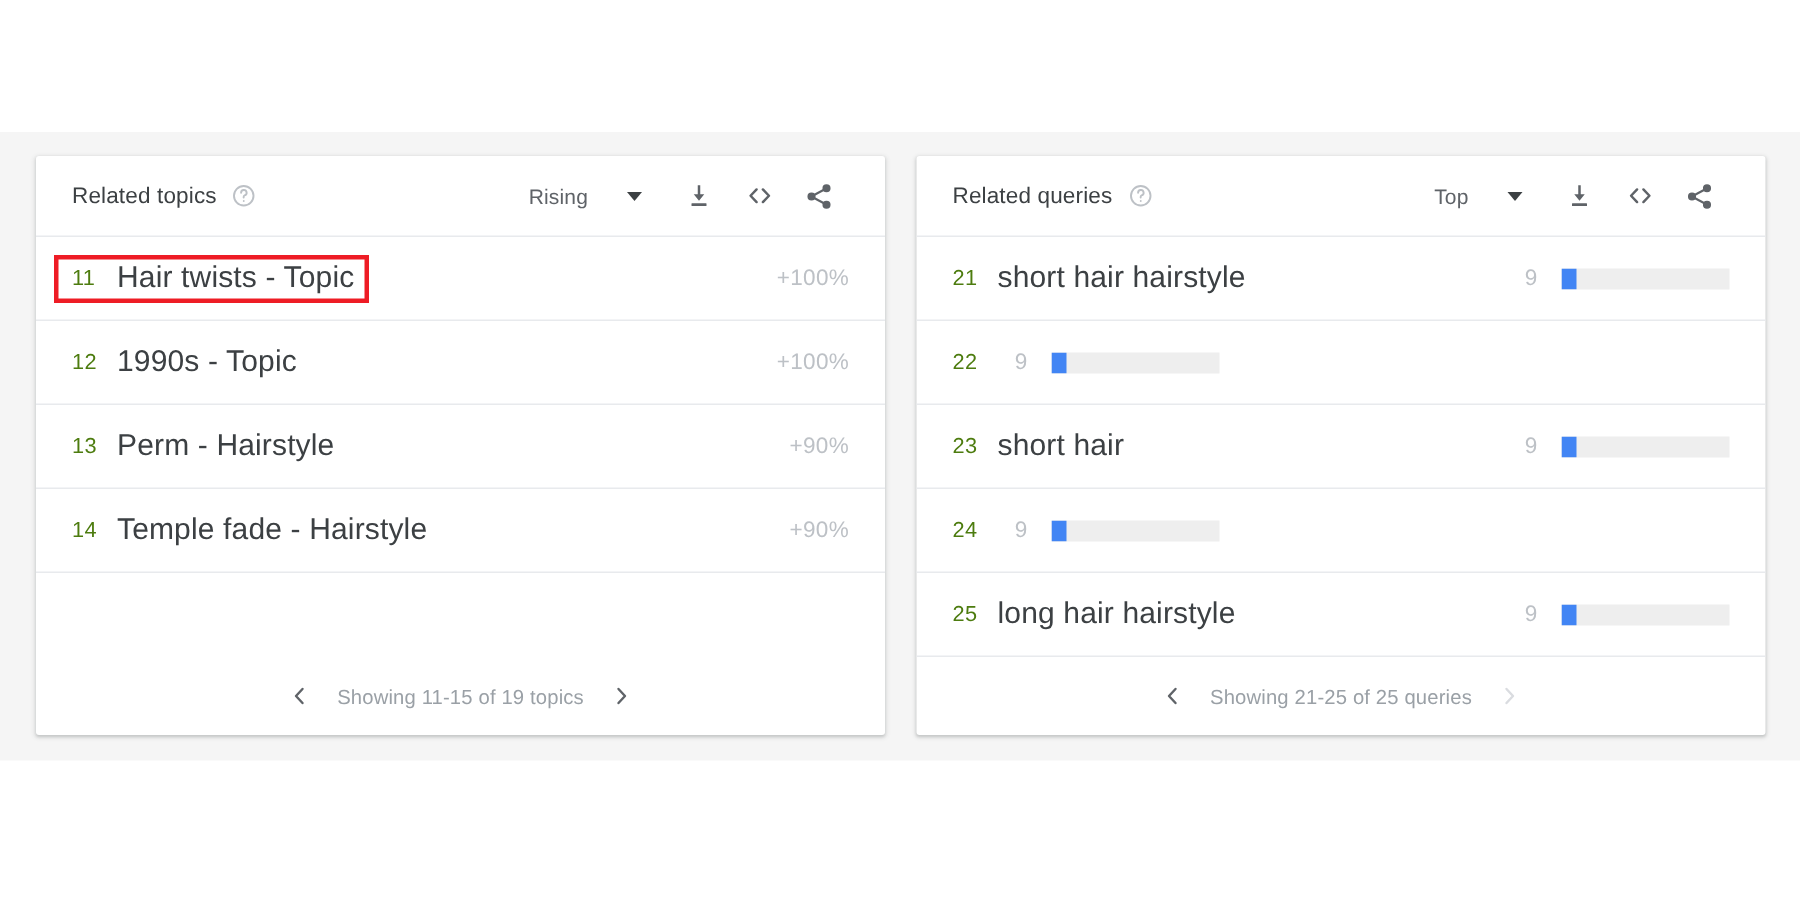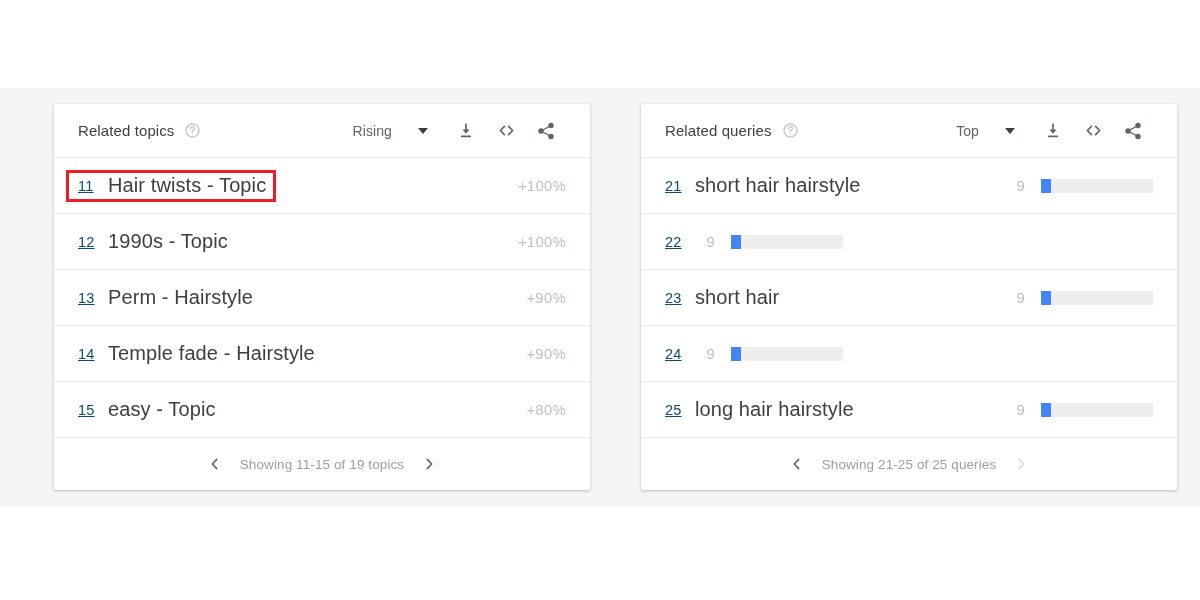--- a/index.html
+++ b/index.html
@@ -38,21 +38,20 @@
     gap: 21px;
   }
 
   .card {
     width: 566px;
     background: #ffffff;
     border-radius: 2px;
     box-shadow: 0 1px 2px rgba(60,64,67,0.18), 0 1px 3px 1px rgba(60,64,67,0.10);
     display: flex;
     flex-direction: column;
-    margin-left: 30px;
   }
 
   
   .card-header {
     height: 54px;
     padding: 0 24px 0 24px;
     display: flex;
     align-items: center;
     justify-content: space-between;
     border-bottom: 1px solid #e8eaed;
@@ -127,23 +126,22 @@
     display: flex;
     align-items: center;
     border-bottom: 1px solid #e8eaed;
     position: relative;
   }
 
   .rank {
     width: 30px;
     flex: 0 0 auto;
     font-size: 14.5px;
-    color: #0c4a6e;
+    color: #4d7c0f;
     letter-spacing: 0.2px;
-    text-decoration: underline;
   }
 
   .row-label {
     flex: 1 1 auto;
     font-size: 20px;
     color: #3c4043;
     white-space: nowrap;
     overflow: hidden;
     text-overflow: ellipsis;
     letter-spacing: 0.1px;
@@ -293,25 +291,20 @@
           <span class="row-label">Perm - Hairstyle</span>
           <span class="row-value value-pct">+90%</span>
         </div>
 
         <div class="row">
           <span class="rank">14</span>
           <span class="row-label">Temple fade - Hairstyle</span>
           <span class="row-value value-pct">+90%</span>
         </div>
 
-        <div class="row">
-          <span class="rank">15</span>
-          <span class="row-label">easy - Topic</span>
-          <span class="row-value value-pct">+80%</span>
-        </div>
 
       </div>
 
       <div class="card-footer">
         <div class="pager-btn">
           <svg width="16" height="16" viewBox="0 0 24 24" fill="none" stroke="currentColor" stroke-width="2.4" stroke-linecap="round" stroke-linejoin="round">
             <polyline points="14.5,5 8,12 14.5,19"></polyline>
           </svg>
         </div>
         <span class="pager-text">Showing 11-15 of 19 topics</span>

